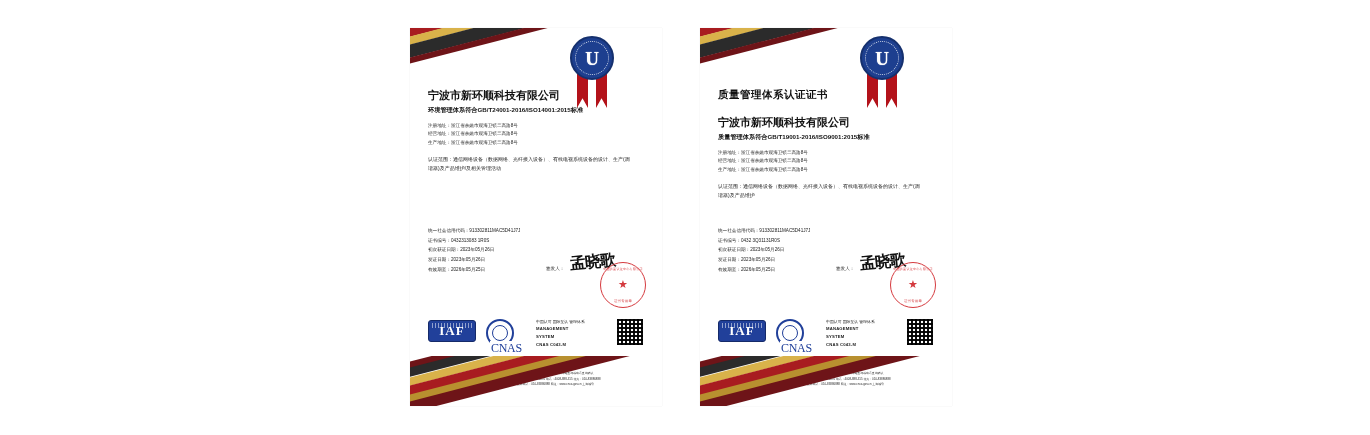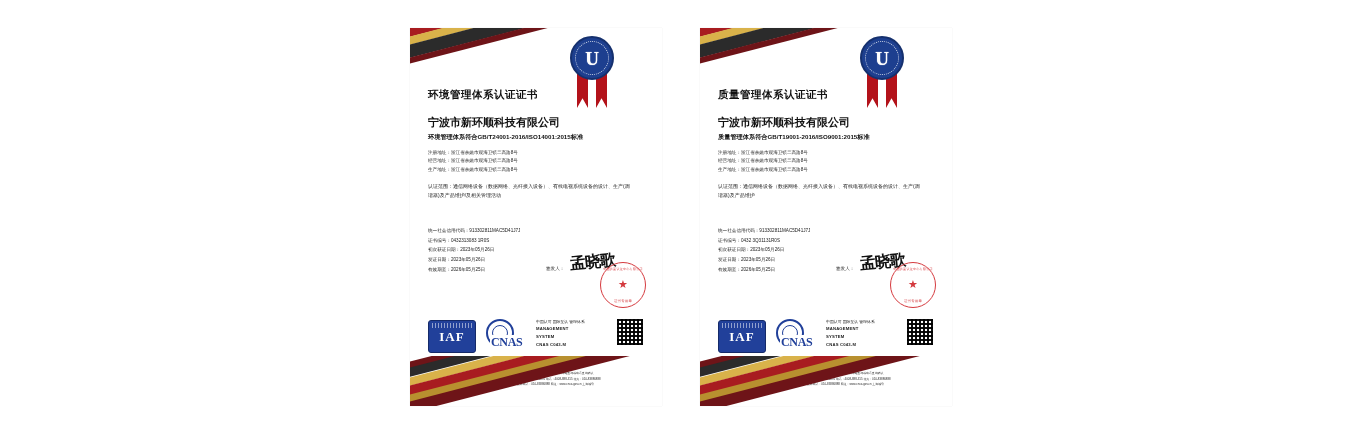--- a/index.html
+++ b/index.html
@@ -234,21 +234,21 @@
   .logos {
     position: absolute;
     left: 18px;
     bottom: 52px;
     width: 216px;
     height: 40px;
   }
   .iaf {
     position: absolute;
     left: 0; top: 6px;
-    width: 48px; height: 33px;
+    width: 48px; height: 22px;
     border-radius: 3px;
     background: #21409a;
     color: #ffffff;
     display: flex;
     align-items: center;
     justify-content: center;
     font-family: "Liberation Serif", serif;
     font-weight: bold;
     font-size: 13px;
     letter-spacing: 1px;
@@ -280,23 +280,23 @@
   }
   .cnas .ring:after {
     content: "";
     position: absolute;
     left: 4px; top: 4px; right: 4px; bottom: 4px;
     border: 1px solid #21409a;
     border-radius: 50%;
   }
   .cnas .word {
     position: absolute;
-    left: 6px; top: 17px;
+    left: 6px; top: 23px;
     font-size: 12px;
-    font-weight: bold;
+    font-weight: normal;
     letter-spacing: -0.3px;
     background: #ffffff;
     padding: 0 1px;
   }
   .cnas-text {
     position: absolute;
     left: 108px; top: 4px;
     width: 52px;
     font-size: 3.9px;
     line-height: 1.85;
@@ -348,21 +348,20 @@
     </div>
 
     <div class="emblem">
       <div class="tails"></div>
       <div class="disc">
           <span>U</span>
         </div>
     </div>
 
     <div class="body">
-      <div class="cert-title">环境管理体系认证证书</div>
       <div class="company">宁波市新环顺科技有限公司</div>
       <div class="standard">环境管理体系符合GB/T24001-2016/ISO14001:2015标准</div>
       <div class="addr-block">
         <div>注册地址：浙江省余姚市观海卫镇二高路8号</div>
         <div>经营地址：浙江省余姚市观海卫镇二高路8号</div>
         <div>生产地址：浙江省余姚市观海卫镇二高路8号</div>
       </div>
       <div class="scope">认证范围：通信网络设备（数据网络、光纤接入设备）、有线电视系统设备的设计、生产(调谐器)及产品维护/及相关管理活动</div>
     </div>
 

